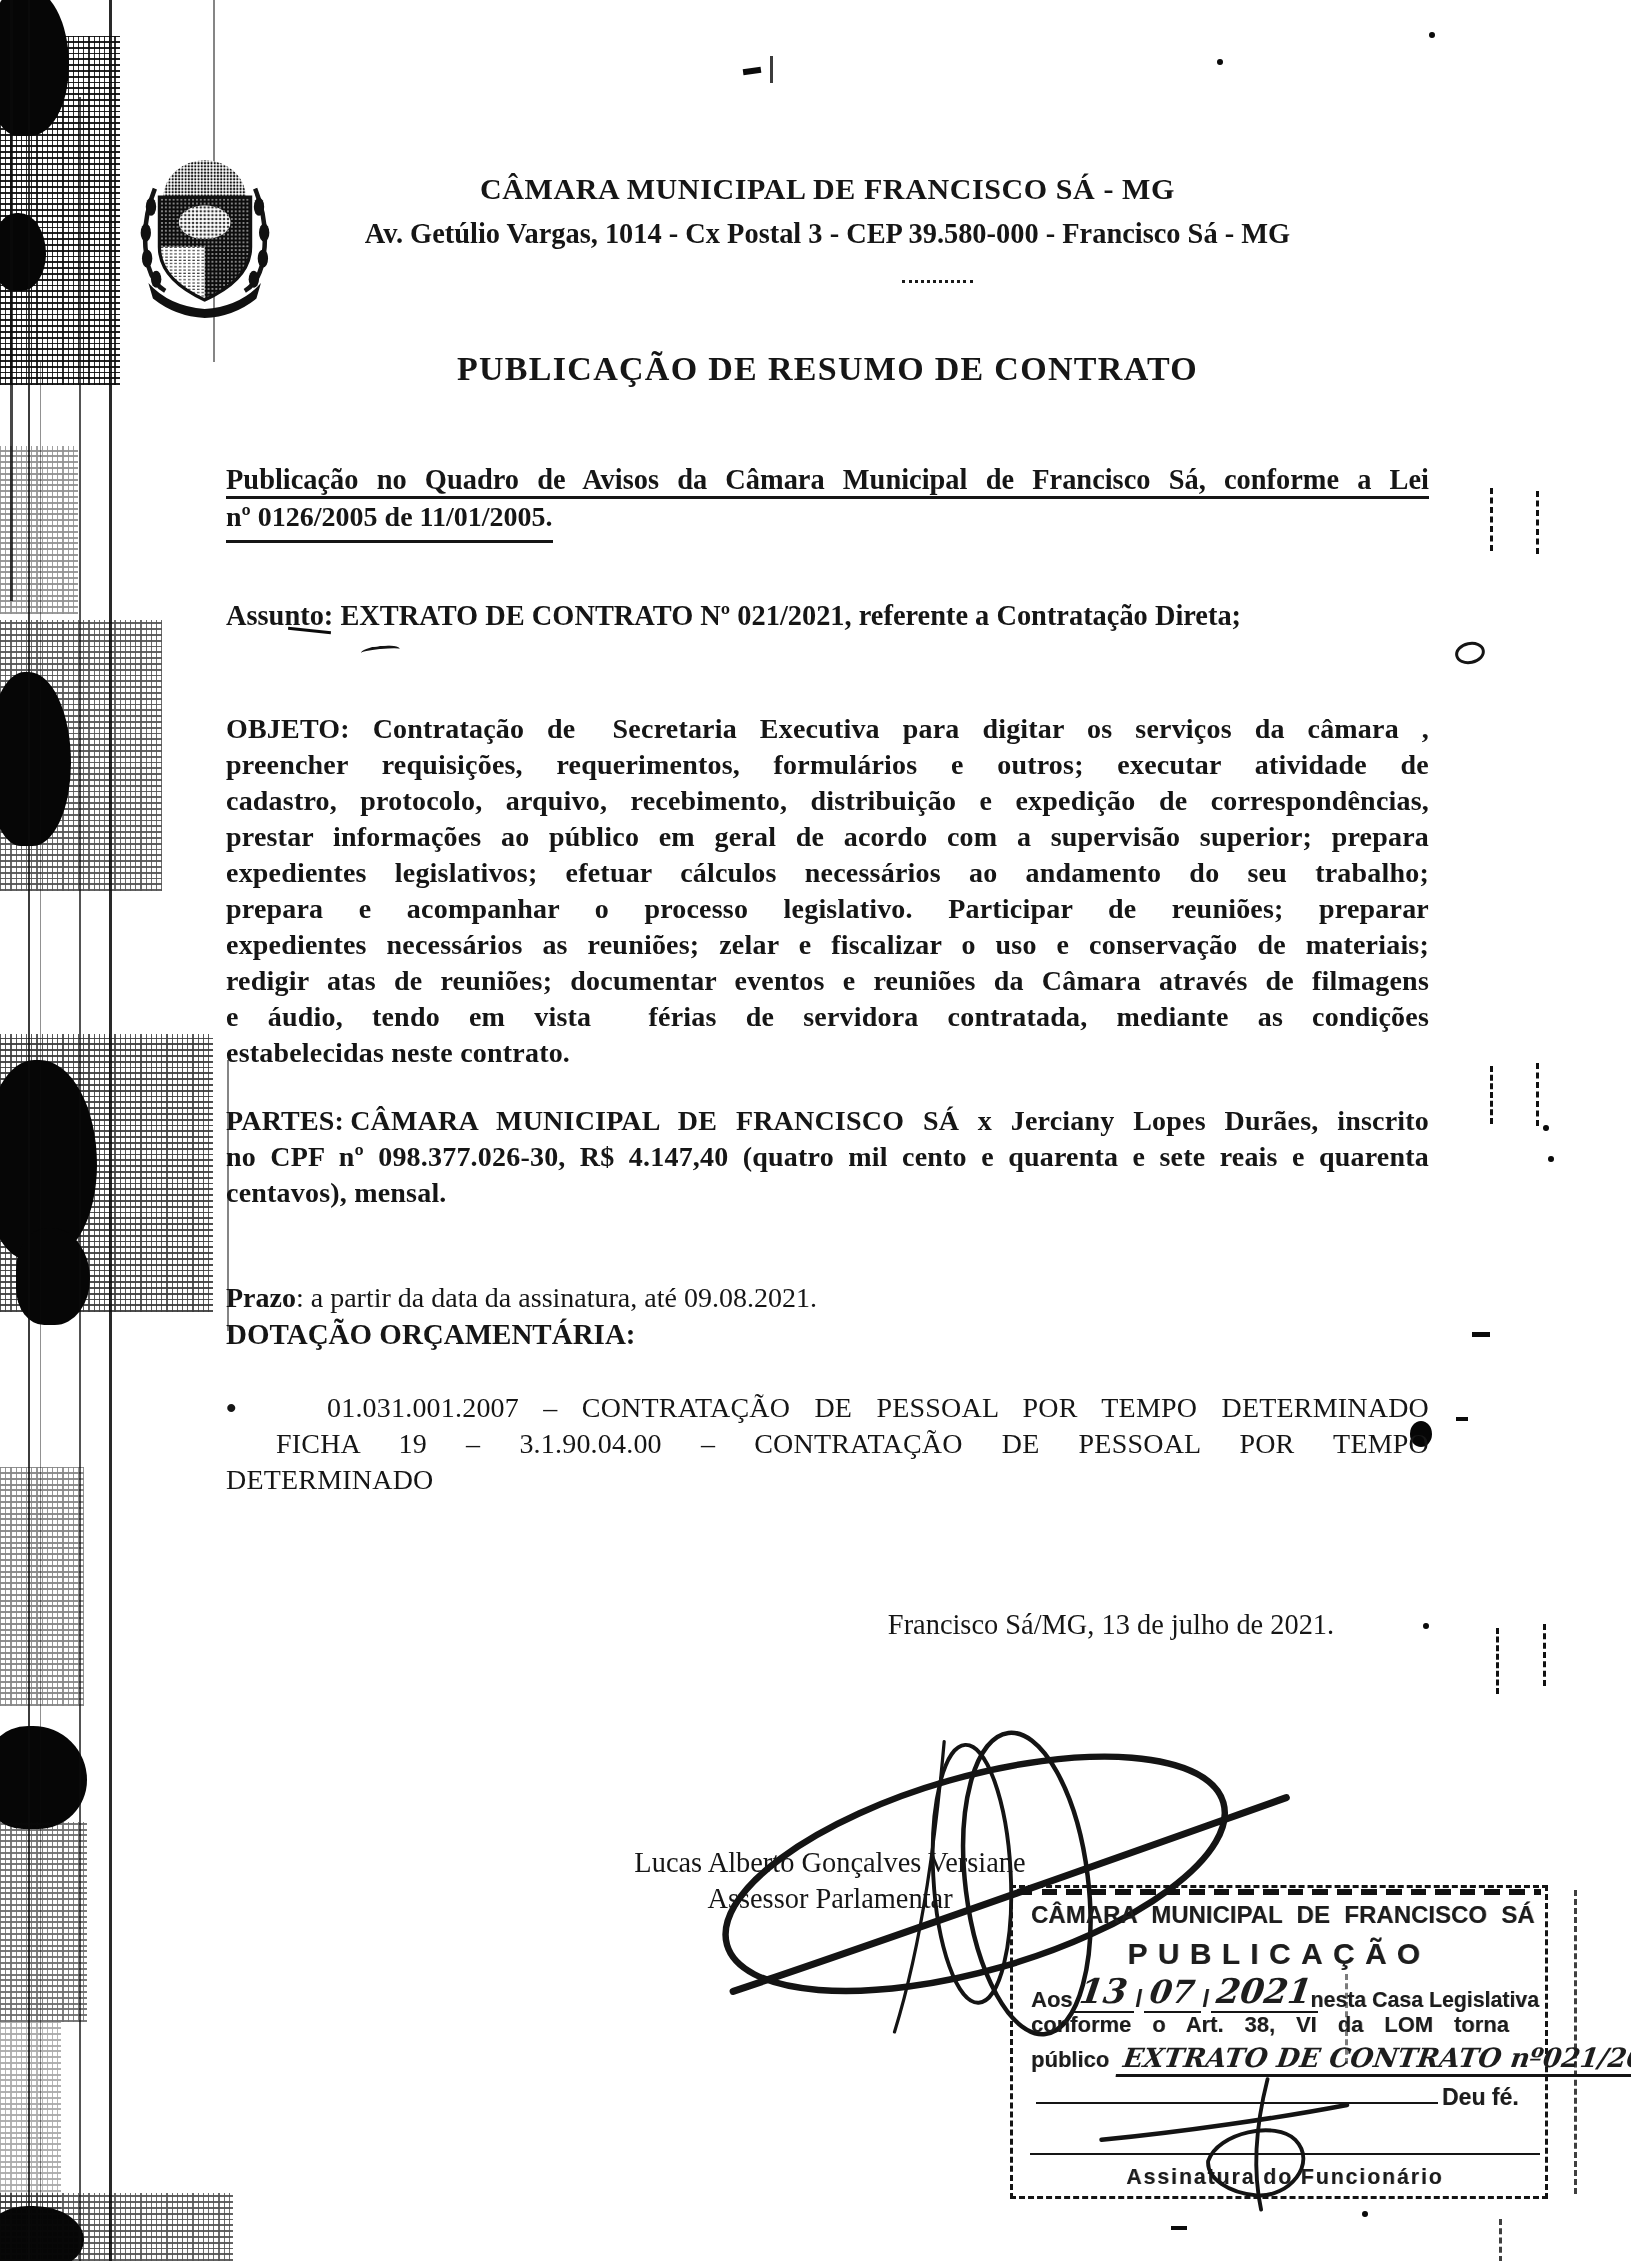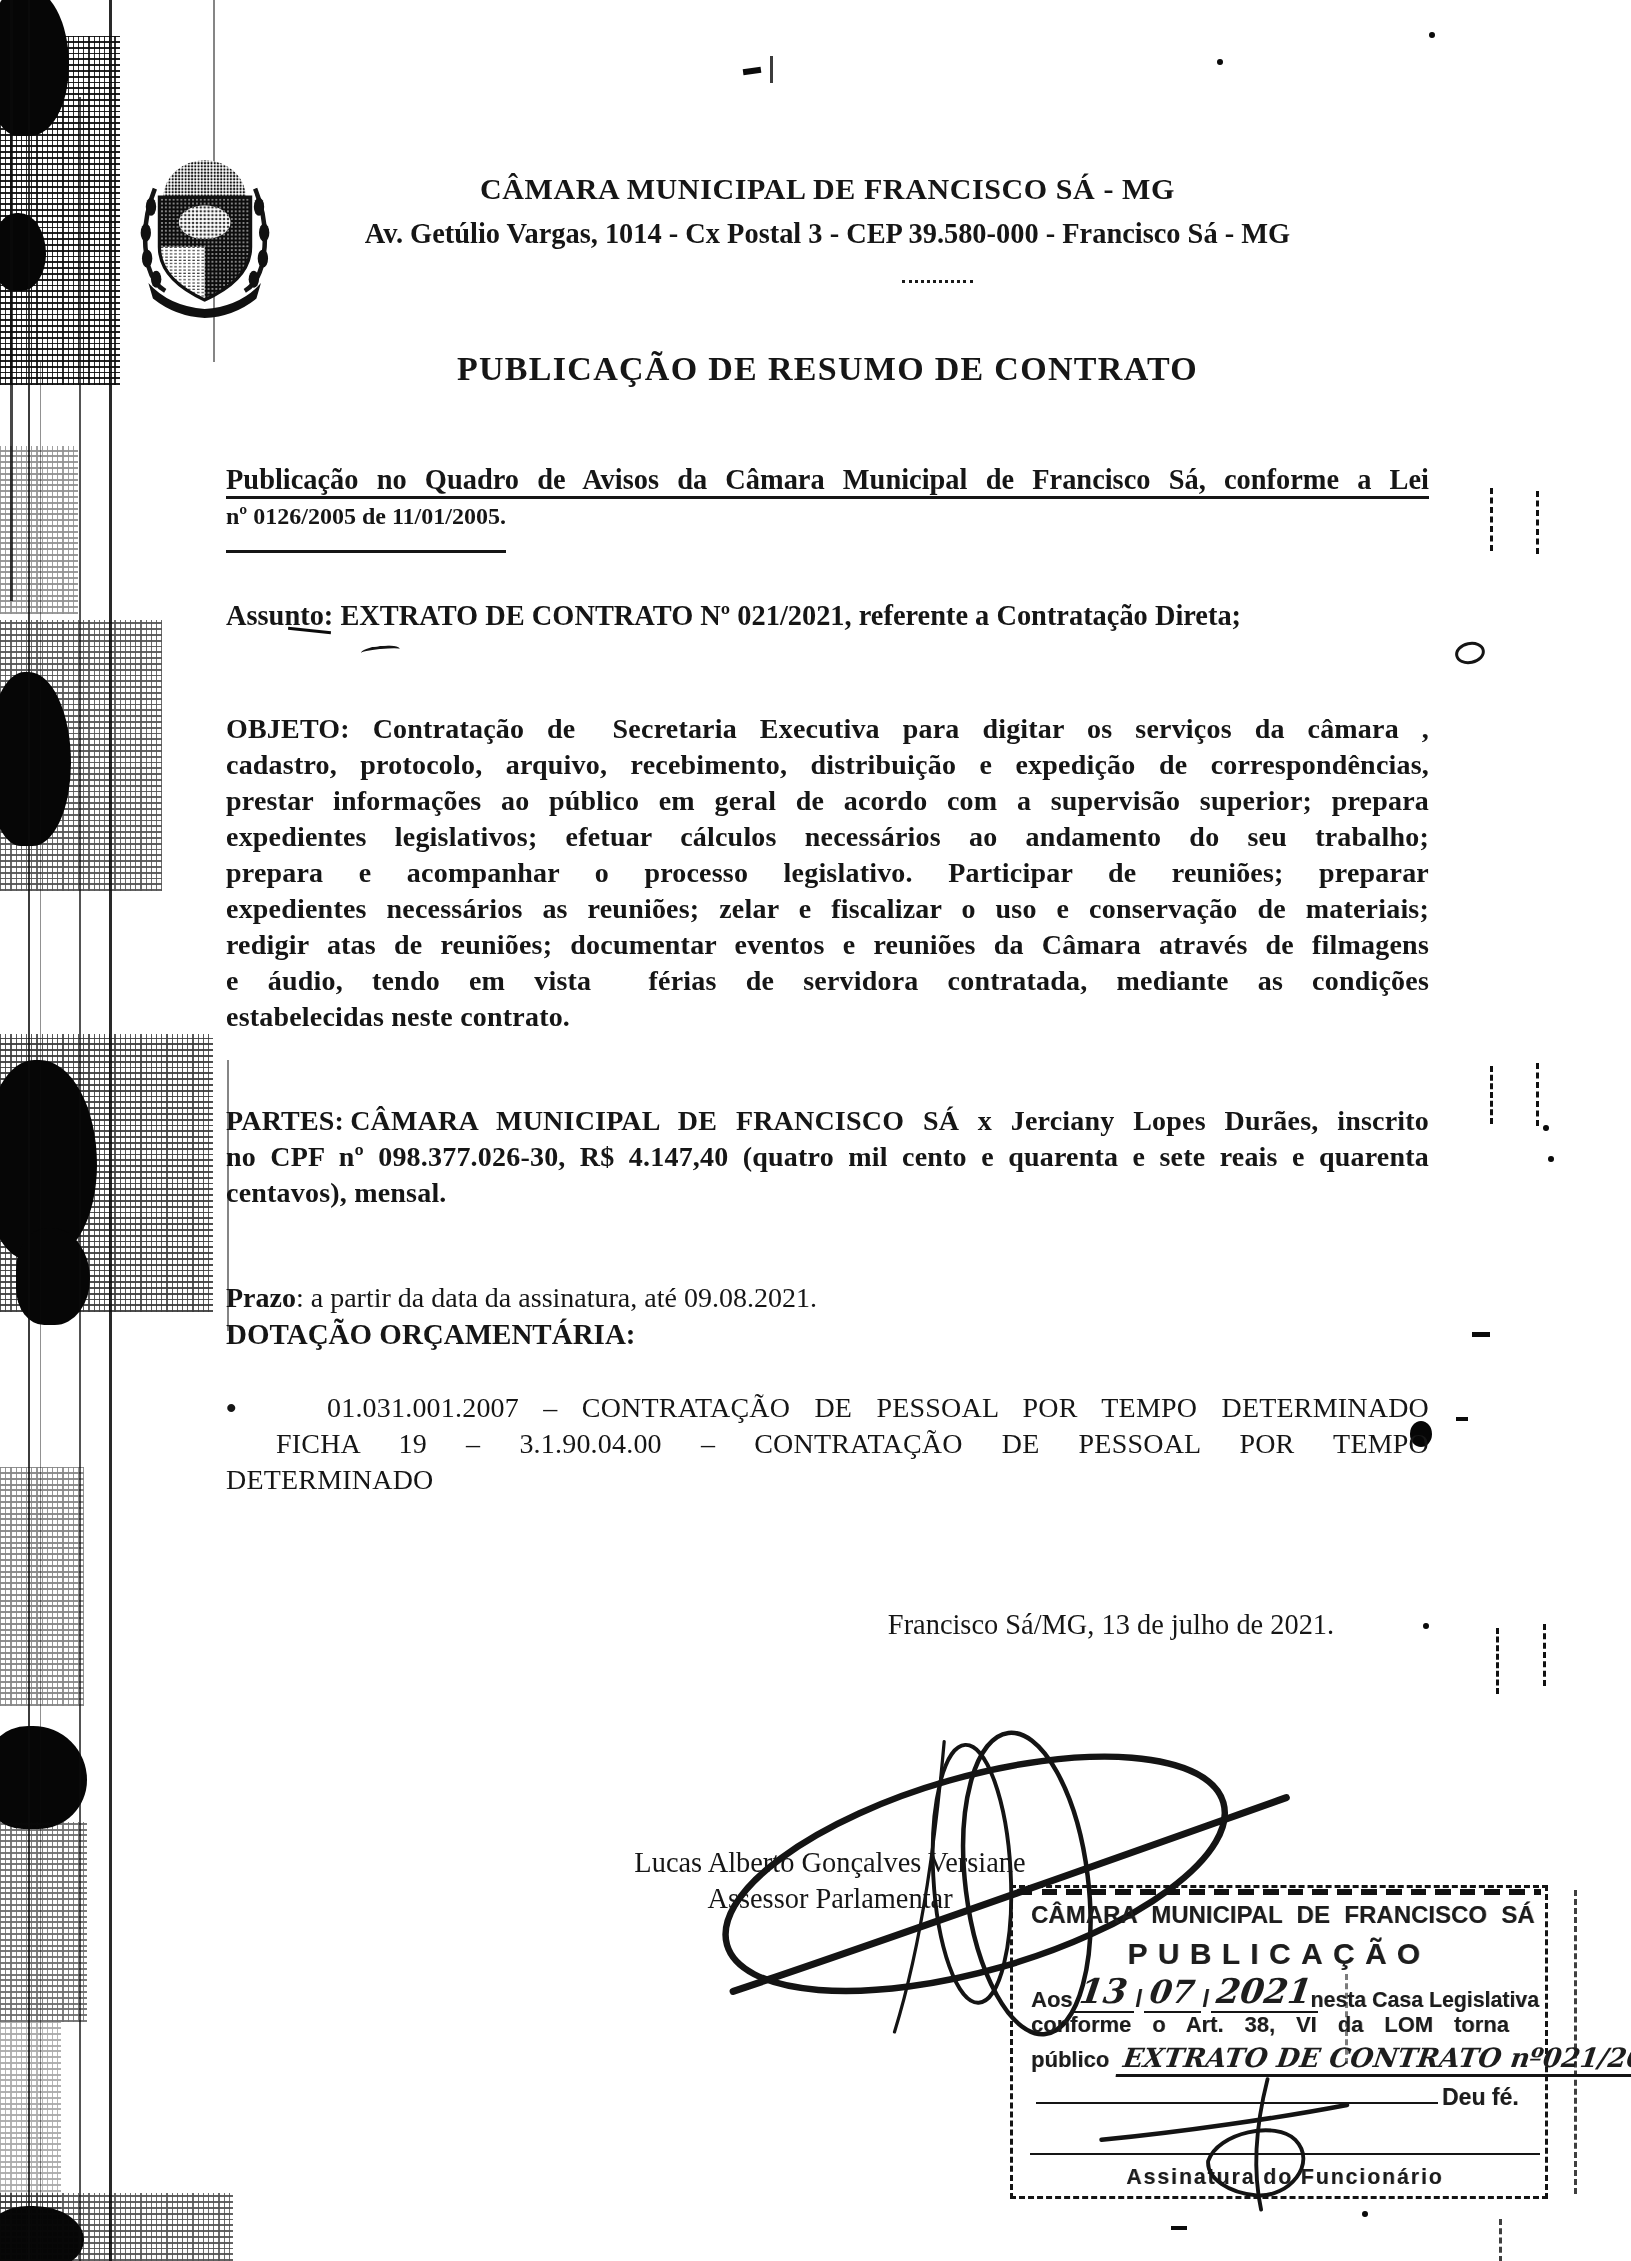--- a/index.html
+++ b/index.html
@@ -131,26 +131,27 @@
     <path d="M47 65 H188 V142 Q188 192 117 224 Q47 192 47 142 Z" fill="none" stroke="#111" stroke-width="5"></path>
     <path d="M30 198 Q62 234 117 238 Q172 234 204 198 L197 222 Q162 250 117 252 Q72 250 37 222 Z" fill="#101010"></path>
   </svg>
 
   <div class="t col b" style="top:172px;font-size:30px;text-align:center;letter-spacing:0.6px">CÂMARA MUNICIPAL DE FRANCISCO SÁ - MG</div>
   <div class="t col b" style="top:218px;font-size:28.4px;text-align:center">Av. Getúlio Vargas, 1014 - Cx Postal 3 - CEP 39.580-000 - Francisco Sá - MG</div>
 
   <div class="t col b" style="top:350px;font-size:34px;text-align:center;letter-spacing:1.3px">PUBLICAÇÃO DE RESUMO DE CONTRATO</div>
 
   <div class="t col b jl" style="top:464px;font-size:28.4px;line-height:31px;border-bottom:3.2px solid #161616;padding-bottom:1.3px">Publicação no Quadro de Avisos da Câmara Municipal de Francisco Sá, conforme a Lei</div>
-  <div class="t b" style="left:226px;top:501px;font-size:24px;line-height:31px;border-bottom:3.2px solid #161616;padding-bottom:18px;display:inline-block">nº 0126/2005 de 11/01/2005.</div>
+  <div class="t b" style="left:226px;top:501px;font-size:28px;line-height:31px;border-bottom:3.2px solid #161616;padding-bottom:8px;display:inline-block">nº 0126/2005 de 11/01/2005.</div>
 
   <div class="t col b" style="top:600px;font-size:28.4px">Assunto: EXTRATO DE CONTRATO Nº 021/2021, referente a Contratação Direta;</div>
 
   <div class="t col doc docb" style="top:711px">
     <div class="jl">OBJETO: Contratação de  Secretaria Executiva para digitar os serviços da câmara ,</div>
+    <div class="jl">preencher requisições, requerimentos, formulários e outros; executar atividade de</div>
     <div class="jl">cadastro, protocolo, arquivo, recebimento, distribuição e expedição de correspondências,</div>
     <div class="jl">prestar informações ao público em geral de acordo com a supervisão superior; prepara</div>
     <div class="jl">expedientes legislativos; efetuar cálculos necessários ao andamento do seu trabalho;</div>
     <div class="jl">prepara e acompanhar o processo legislativo. Participar de reuniões; preparar</div>
     <div class="jl">expedientes necessários as reuniões; zelar e fiscalizar o uso e conservação de materiais;</div>
     <div class="jl">redigir atas de reuniões; documentar eventos e reuniões da Câmara através de filmagens</div>
     <div class="jl">e áudio, tendo em vista  férias de servidora contratada, mediante as condições</div>
     <div>estabelecidas neste contrato.</div>
   </div>
 

